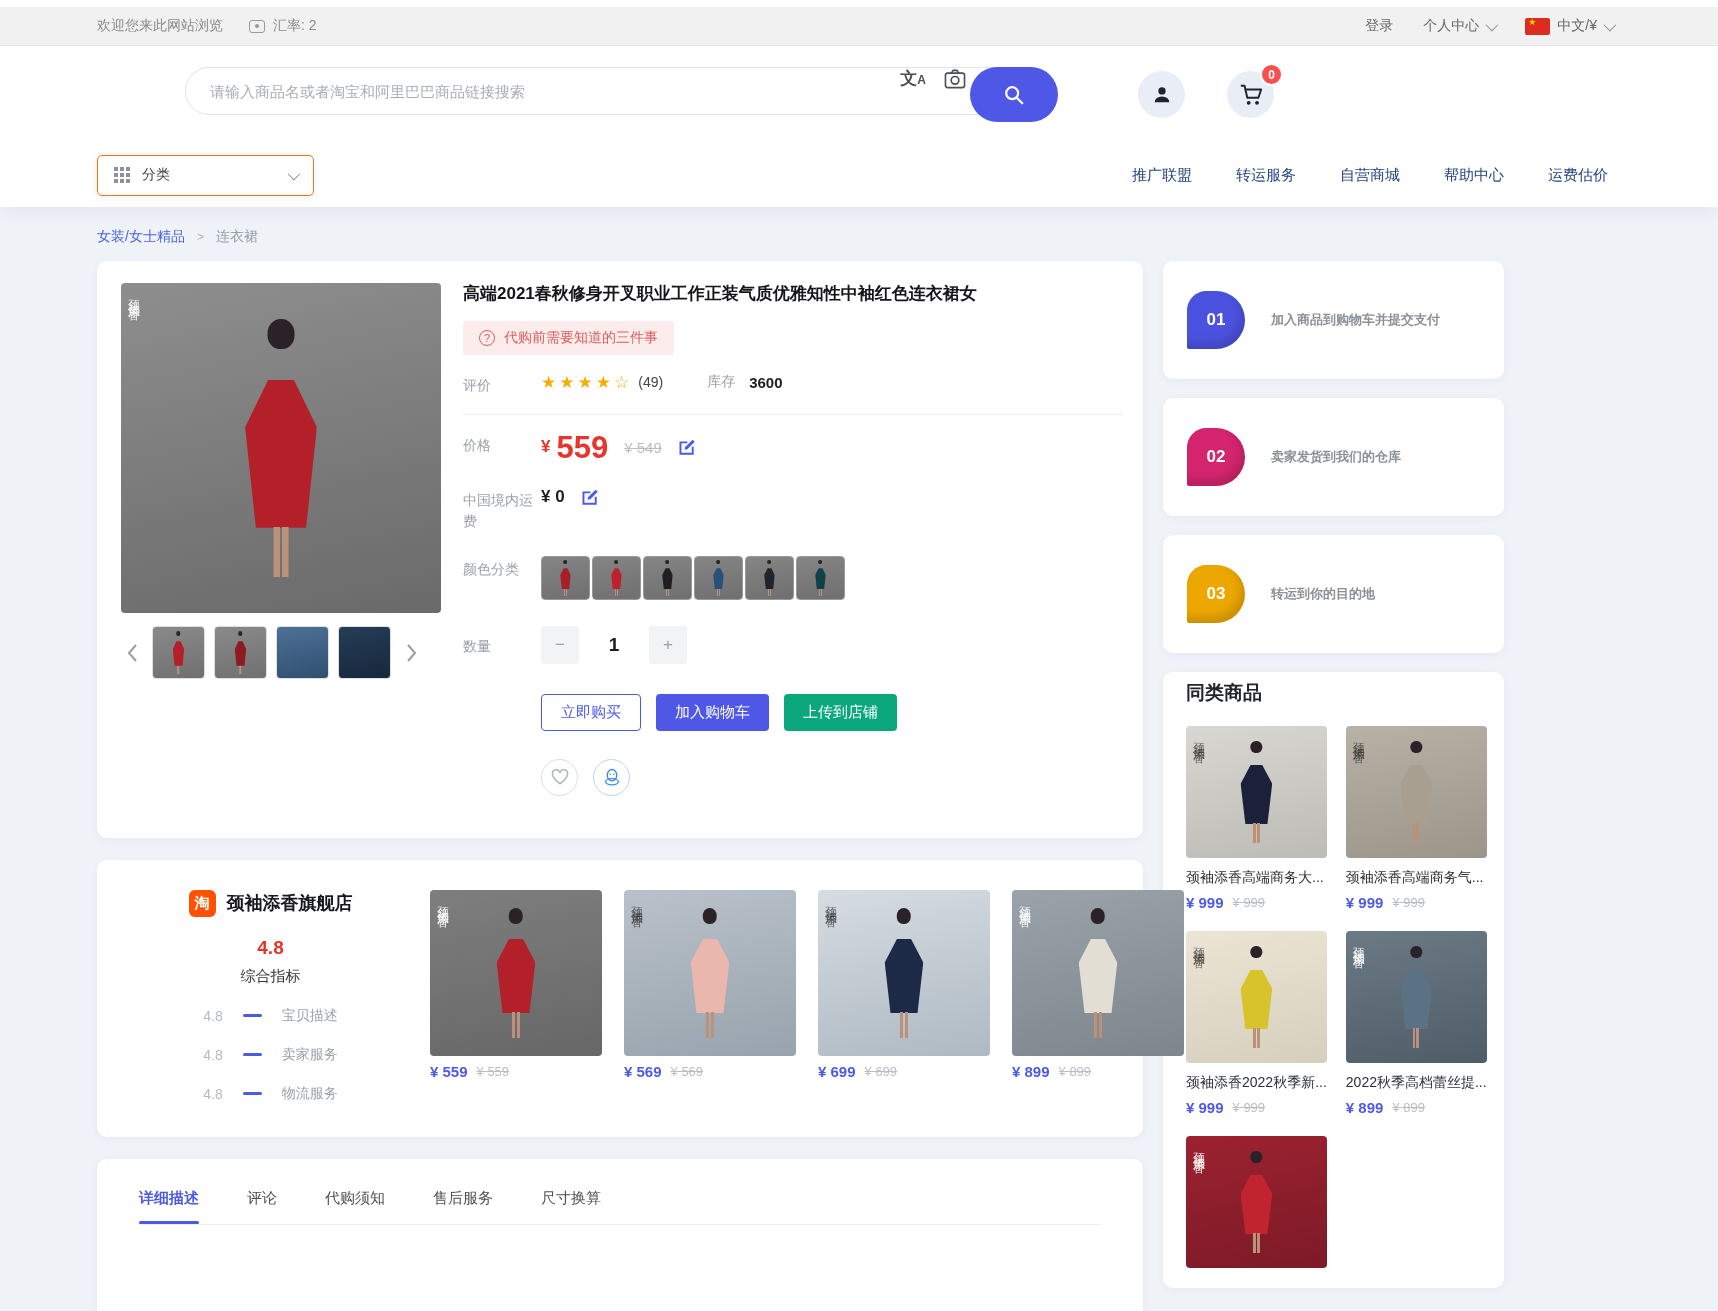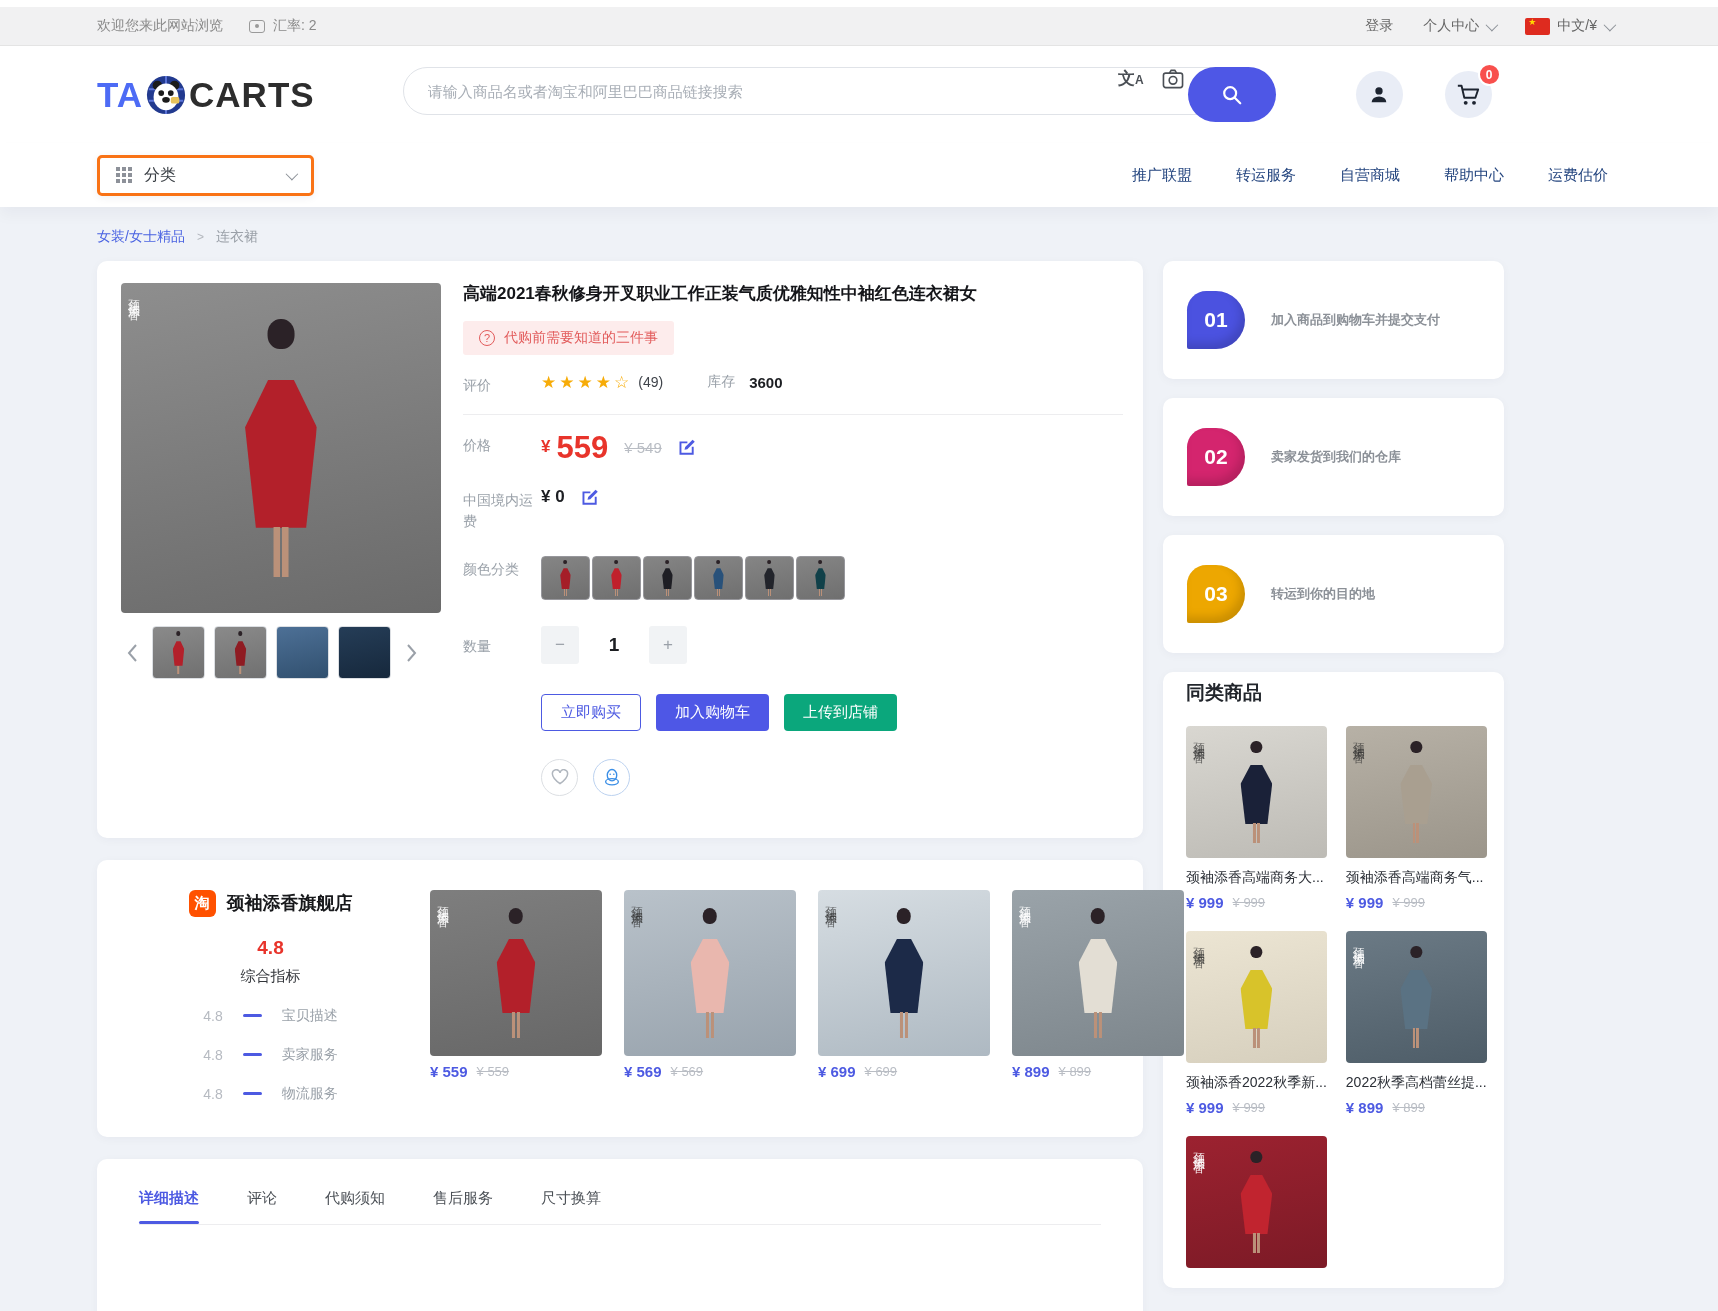--- a/index.html
+++ b/index.html
@@ -64,23 +64,23 @@
     background: #f8504d; border: 2.5px solid #fff; color: #fff; font-size: 12px; font-weight: 700;
     display: flex; align-items: center; justify-content: center; padding: 0 4px;
   }
 
   
   .navrow {
     background: #fff; height: 64px; display: flex; align-items: center; justify-content: space-between;
     padding: 0 110px 0 97px; box-shadow: 0 8px 14px rgba(20,30,60,.04);
   }
   .cat-btn {
-    width: 217px; height: 41px; border: 3px solid #f97316; border-radius: 5px; background: #fff;
+    width: 217px; height: 41px; border: 1px solid #f97316; border-radius: 5px; background: #fff;
     display: flex; align-items: center; gap: 12px; padding: 0 16px; cursor: pointer;
-    box-shadow: 0 2px 8px rgba(20,30,60,.06); font-size: 16px; color: #3a3f45;
+    box-shadow: 0 2px 8px rgba(20,30,60,.06); font-size: 14px; color: #3a3f45;
   }
   .cat-btn .chev { margin-left: auto; }
   .grid-ico { display: grid; grid-template-columns: repeat(3, 4px); gap: 2px; }
   .grid-ico i { width: 4px; height: 4px; background: #8d9199; }
   .nav-links { display: flex; gap: 44px; font-size: 15px; font-weight: 500; }
   .nav-links a { color: #24457f; text-decoration: none; cursor: pointer; }
 
   
   .crumbs { display: flex; align-items: center; gap: 12px; padding: 0 97px; margin: 21px 0 15px; font-size: 14px; }
   .crumbs .lnk { color: #4a63e2; cursor: pointer; }
@@ -153,21 +153,21 @@
   .btn-primary { background: #4e57e6; border: none; color: #fff; }
   .btn-green { background: #0ba77c; border: none; color: #fff; }
   .fav-row { display: flex; gap: 15px; margin: 28px 0 0 78px; align-items: center; }
   .circ-btn { width: 37px; height: 37px; border-radius: 50%; background: #fff; border: 1px solid #dcdfe3; display: flex; align-items: center; justify-content: center; cursor: pointer; }
   .circ-btn.qq { border-color: #bcd2f0; }
 
   
   .step-card { height: 118px; display: flex; align-items: center; gap: 26px; padding: 0 24px; margin-bottom: 19px; }
   .step-badge {
     width: 58px; height: 58px; flex: 0 0 auto; border-radius: 20px 30px 30px 2px;
-    color: #fff; font-size: 21px; font-weight: 700; display: flex; align-items: center; justify-content: center;
+    color: #fff; font-size: 17px; font-weight: 700; display: flex; align-items: center; justify-content: center;
     box-shadow: inset -4px -6px 10px rgba(0,0,0,.15);
   }
   .step-badge.s1 { background: #4b52e0; }
   .step-badge.s2 { background: #d4256e; }
   .step-badge.s3 { background: #eda701; }
   .step-text { font-size: 13px; font-weight: 700; color: #8b9097; line-height: 1.5; }
 
   
   .similar-card { padding: 8px 23px 20px; }
   .similar-title { font-size: 19px; font-weight: 700; color: #22262c; }
@@ -223,36 +223,20 @@
     </span>
     <span class="tb-item">
       <span class="flag"></span>
       <span>中文/¥</span>
       <i class="chev"></i>
     </span>
   </div>
 </div>
 
 <div class="header">
-  <div class="logo">
-    <span class="l1">TA</span>
-    <svg class="globe" viewBox="0 0 44 44">
-      <circle cx="22" cy="22" r="20" fill="#223a8f"></circle>
-      <path d="M4 16 H40 M4 28 H40 M22 2 V42" stroke="#5b74d8" stroke-width="2" fill="none"></path>
-      <ellipse cx="22" cy="6" rx="20" ry="8" fill="none" stroke="#5b74d8" stroke-width="0"></ellipse>
-      <circle cx="13" cy="12" r="5" fill="#1b1b1b"></circle>
-      <circle cx="31" cy="12" r="5" fill="#1b1b1b"></circle>
-      <ellipse cx="22" cy="24" rx="13" ry="14" fill="#fff"></ellipse>
-      <circle cx="17" cy="20" r="3" fill="#1b1b1b"></circle>
-      <circle cx="27" cy="20" r="3" fill="#1b1b1b"></circle>
-      <ellipse cx="22" cy="27" rx="4" ry="3" fill="#1b1b1b"></ellipse>
-      <rect x="27" y="24" width="9" height="7" rx="2" fill="#e8c35a"></rect>
-    </svg>
-    <span class="l2">CARTS</span>
-  </div>
 
   <div class="search-wrap">
     <input class="search-input" type="text" placeholder="请输入商品名或者淘宝和阿里巴巴商品链接搜索" style="">
     <span class="in-icons">
       <span class="tr-ico">文<small>A</small></span>
       <span class="cam">
         <svg width="22" height="20" viewBox="0 0 24 22">
           <rect x="1.5" y="4.5" width="21" height="16" rx="2.5" fill="none" stroke="#4a4f55" stroke-width="1.8"></rect>
           <path d="M8 4.5 L10 1.5 H14 L16 4.5" fill="none" stroke="#4a4f55" stroke-width="1.8"></path>
           <circle cx="12" cy="12.5" r="4.2" fill="none" stroke="#4a4f55" stroke-width="1.8"></circle>

